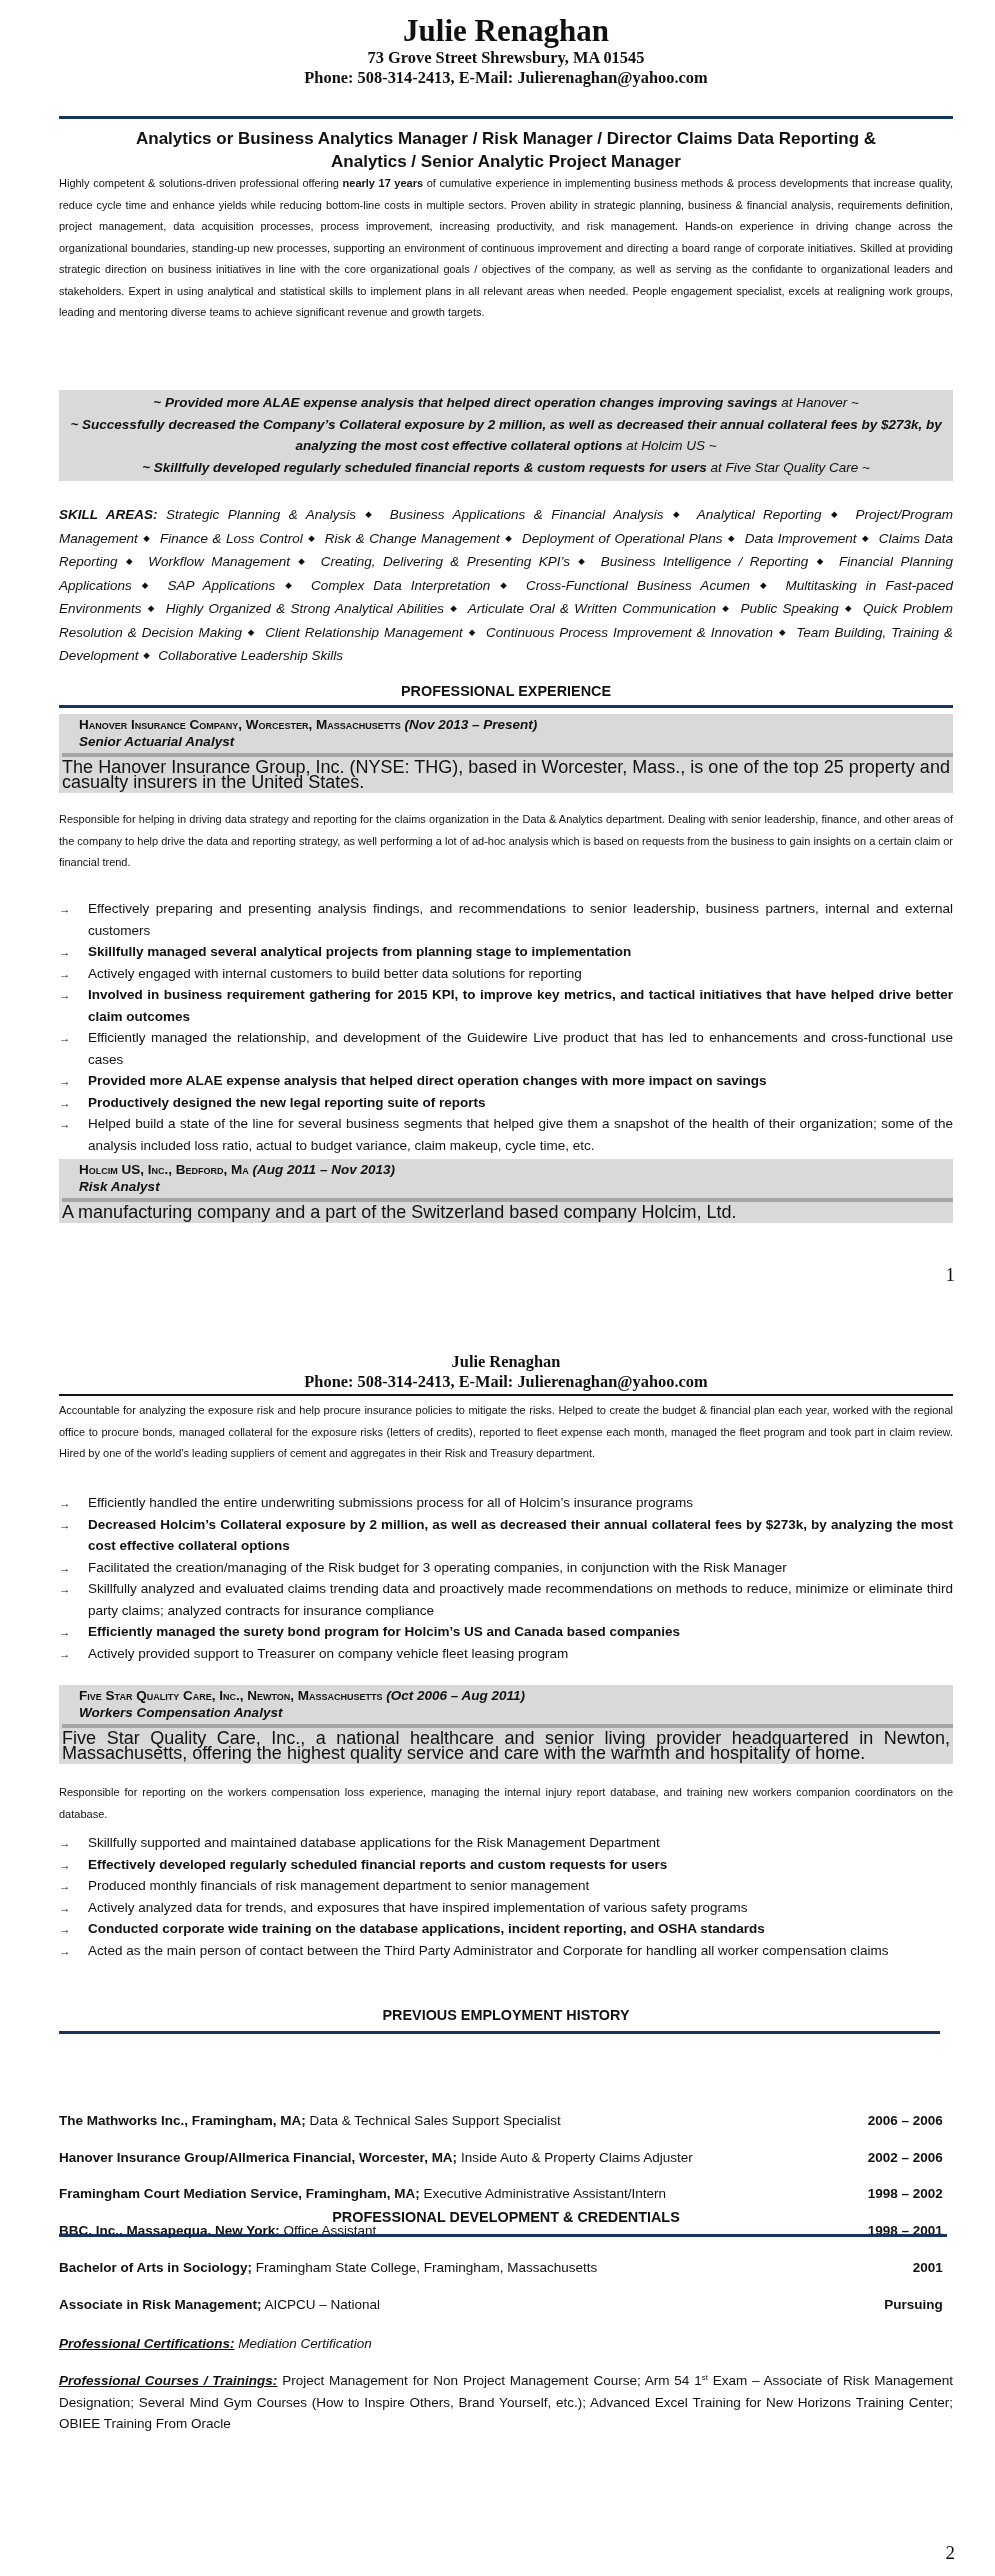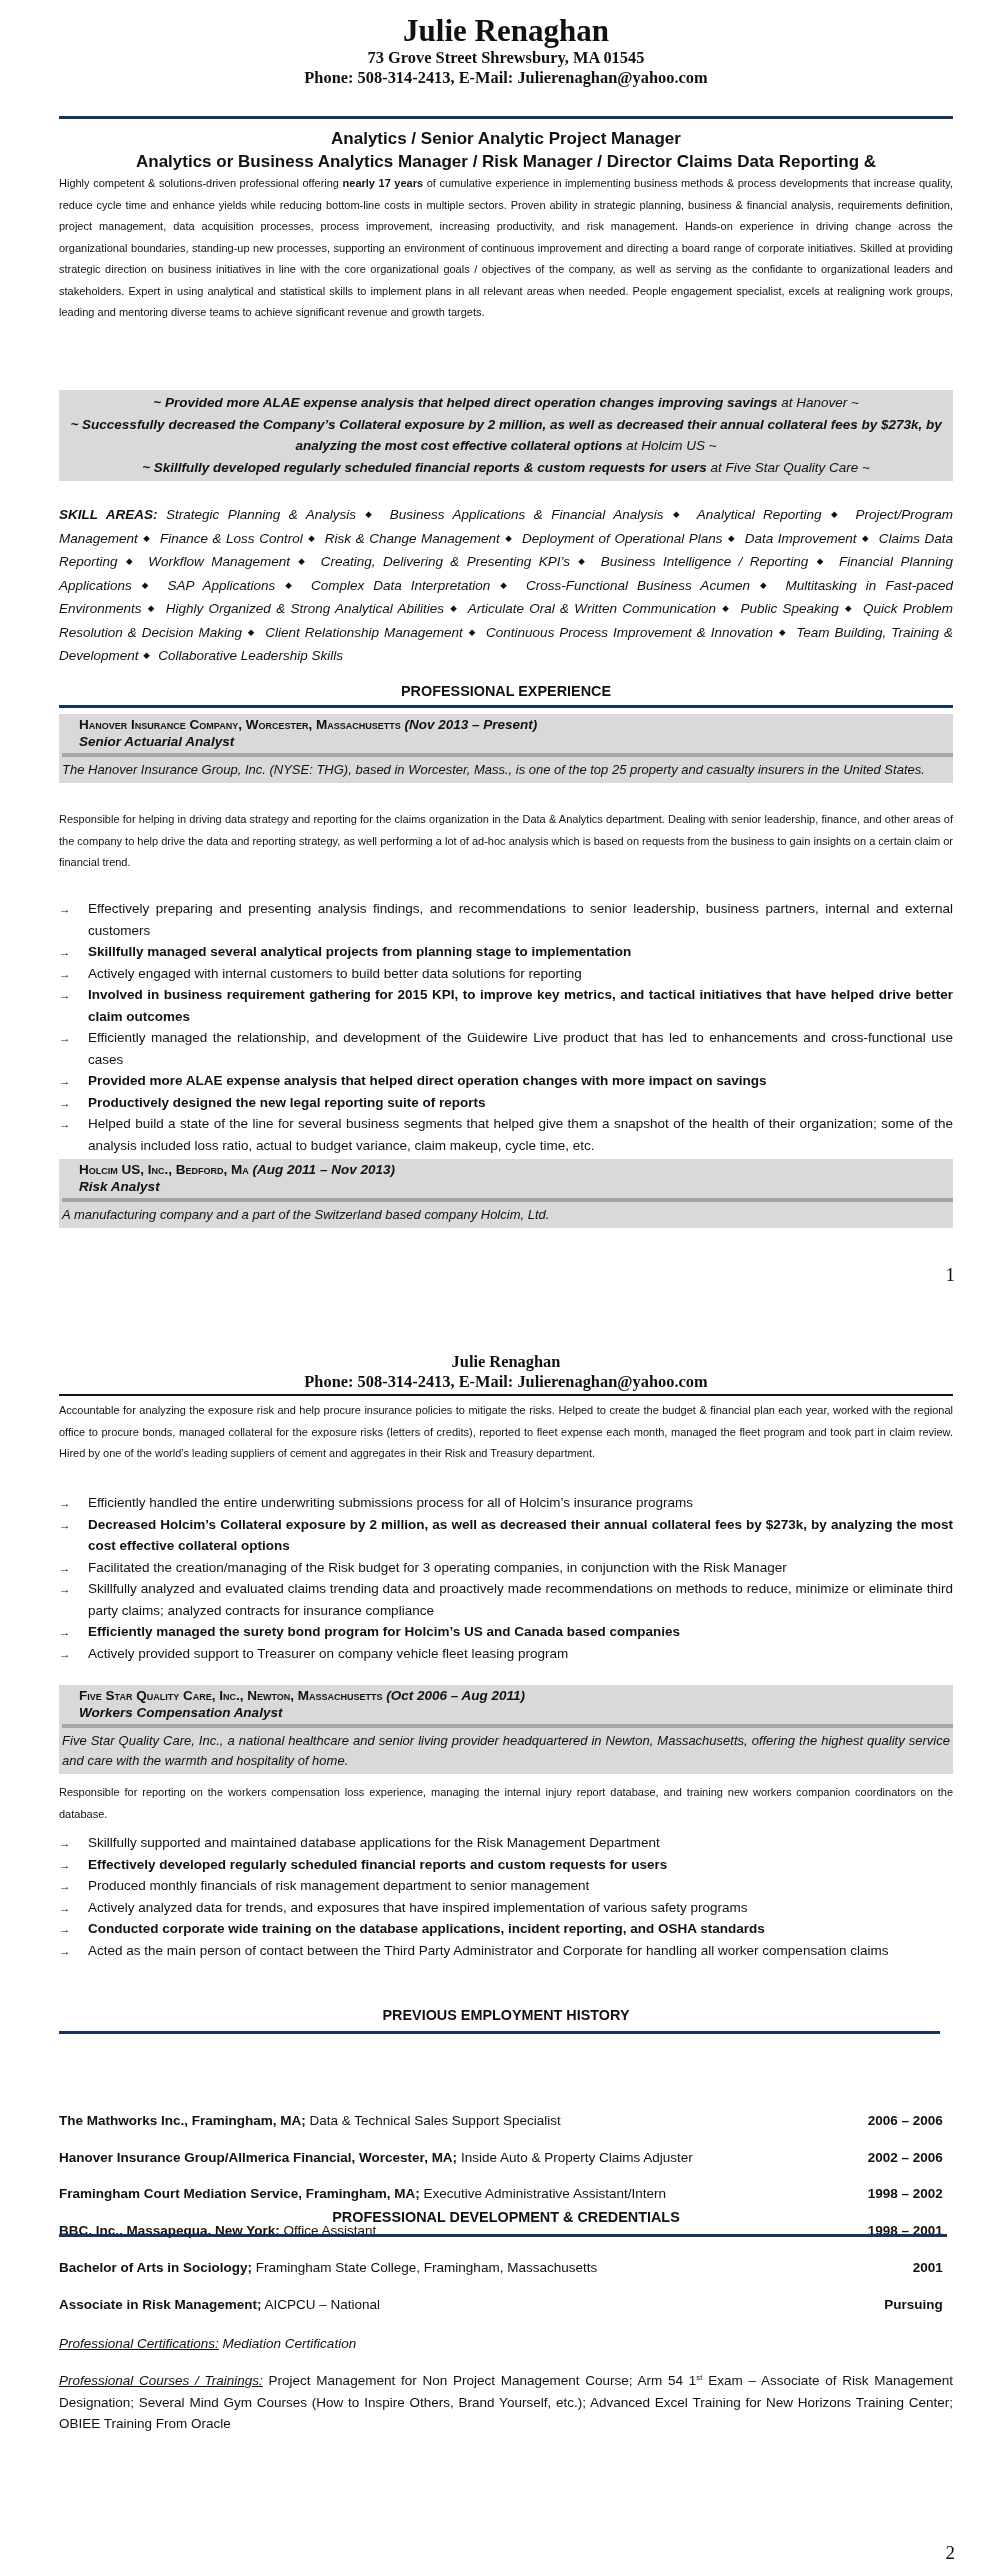--- a/index.html
+++ b/index.html
@@ -28,52 +28,52 @@
   .diamond { font-style: normal; font-size: 8.6px; padding: 0 4.7px; position: relative; top: -1.6px; }
 
   .sec-title { text-align: center; font-weight: bold; font-size: 14.4px; line-height: 22px; }
 
   .job-box { background: #d9d9d9; }
   .job-head { padding: 1.6px 3.1px 3.1px 3.1px; font-size: 13.5px; line-height: 17px; margin-left: 17px; }
   .company { font-weight: bold; font-variant: small-caps; }
   .dates { font-weight: bold; font-style: italic; }
   .role { font-weight: bold; font-style: italic; }
   .job-sep { height: 3.9px; background: #a5a5a5; margin: 0 0 0 3.1px; }
-  .job-desc { padding: 3.1px 3.1px 3.1px 3.1px; font-style: italic; font-size: 13px; line-height: 20px; text-align: justify; }
+  .job-desc { padding: 3.1px 3.1px 3.1px 3.1px; font-size: 18px; line-height: 15px; text-align: justify; }
 
   ul.arrows { list-style: none; margin: 0; padding: 0; }
   ul.arrows li { position: relative; padding-left: 29px; font-size: 13.5px; line-height: 21.5px; text-align: justify; }
   ul.arrows li.b { font-weight: bold; }
   ul.arrows li .arr { position: absolute; left: 0; top: 0; font-weight: normal; font-size: 11.7px; }
 
   .pnum { position: absolute; right: 41px; font-size: 19px; }
 
   .emp-row { position: relative; font-size: 13.5px; line-height: 17px; height: 17px; }
   .emp-row .right { position: absolute; right: 10.2px; top: 0; font-weight: bold; }
   .emp-row b { font-weight: bold; }
 
   .cred p { margin: 0; font-size: 13.5px; line-height: 21.5px; text-align: justify; }
-  .cred .lbl { font-weight: normal; font-style: italic; text-decoration: underline; margin-top: 14px; }
+  .cred .lbl { font-weight: bold; font-style: italic; text-decoration: underline; margin-top: 14px; }
   .cred .it { font-style: italic; }
   sup { font-size: 7.8px; line-height: 0; }
 </style>
 </head>
 <body>
 
 <div class="page" id="page1">
   <div class="col serif" style="top:14px;">
     <div class="name">Julie Renaghan</div>
     <div class="addr">73 Grove Street Shrewsbury, MA 01545</div>
     <div class="addr">Phone: 508-314-2413, E-Mail: Julierenaghan@yahoo.com</div>
   </div>
   <div class="col rule-navy" style="top:116px;"></div>
 
   <div class="col sans" style="top:127px;">
+    <div class="headline">Analytics or Business Analytics Manager / Risk Manager / Director Claims Data Reporting &amp;</div>
     <div class="headline">Analytics / Senior Analytic Project Manager</div>
-    <div class="headline">Analytics or Business Analytics Manager / Risk Manager / Director Claims Data Reporting &amp;</div>
   </div>
 
   <div class="col sans" style="top:173px;">
     <p class="body"><span>Highly competent &amp; solutions-driven professional offering </span><b>nearly 17 years</b><span> of cumulative experience in implementing business methods &amp; process developments that increase quality, reduce cycle time and enhance yields while reducing bottom-line costs in multiple sectors. Proven ability in strategic planning, business &amp; financial analysis, requirements definition, project management, data acquisition processes, process improvement, increasing productivity, and risk management. Hands-on experience in driving change across the organizational boundaries, standing-up new processes, supporting an environment of continuous improvement and directing a board range of corporate initiatives. Skilled at providing strategic direction on business initiatives in line with the core organizational goals / objectives of the company, as well as serving as the confidante to organizational leaders and stakeholders. Expert in using analytical and statistical skills to implement plans in all relevant areas when needed. People engagement specialist, excels at realigning work groups, leading and mentoring diverse teams to achieve significant revenue and growth targets.</span></p>
   </div>
 
   <div class="col sans highlight-box" style="top:390px; width:888px;">
     <div><b>~ Provided more ALAE expense analysis that helped direct operation changes improving savings</b><span class="at"> at Hanover ~</span></div>
     <div><b>~ Successfully decreased the Company’s Collateral exposure by 2 million, as well as decreased their annual collateral fees by $273k, by analyzing the most cost effective collateral options</b><span class="at"> at Holcim US ~</span></div>
     <div><b>~ Skillfully developed regularly scheduled financial reports &amp; custom requests for users</b><span class="at"> at Five Star Quality Care ~</span></div>

